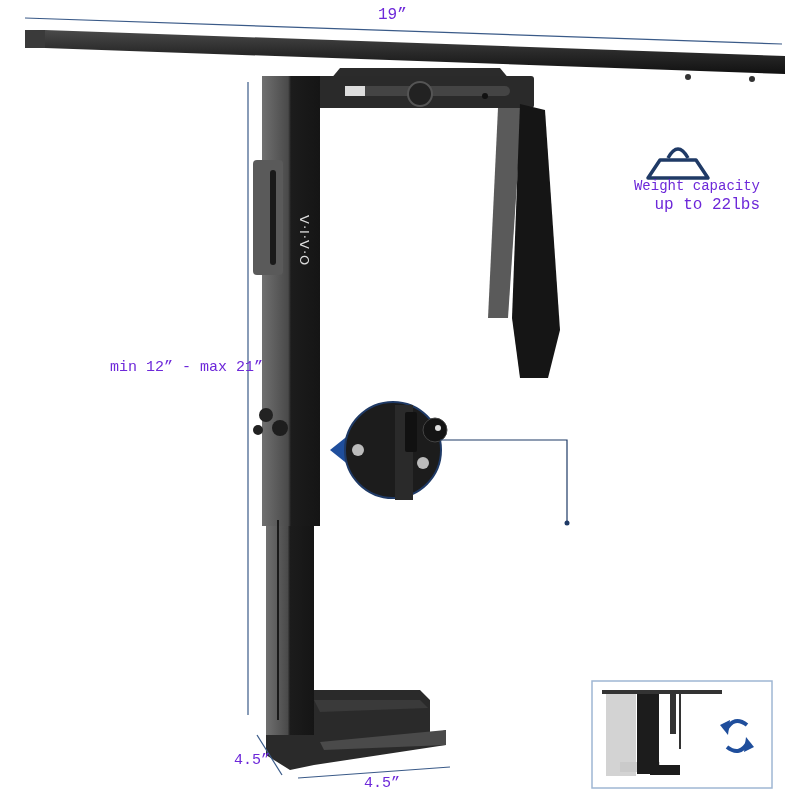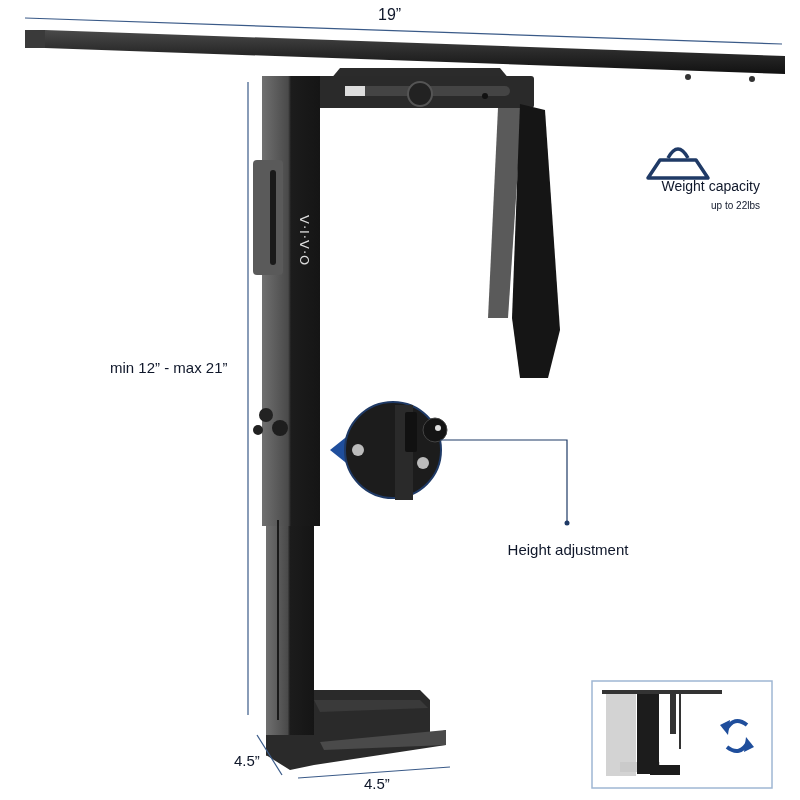--- a/index.html
+++ b/index.html
@@ -3,22 +3,22 @@
   <meta charset="utf-8">
   <style>
     html, body { margin: 0; padding: 0; }
     body {
       width: 800px; height: 800px; position: relative; overflow: hidden;
       background: #ffffff;
       font-family: "Liberation Sans", sans-serif;
     }
     .abs { position: absolute; }
     .label {
-      position: absolute; color: #0f172a;
-      font-family: Liberation Sans, sans-serif;
+      position: absolute; color: #6d28d9;
+      font-family: Liberation Mono, monospace;
     }
     svg { position: absolute; left: 0; top: 0; }
   </style>
 </head>
 <body>
 
 <svg width="800" height="800" viewBox="0 0 800 800">
   <defs>
     <linearGradient id="bar" x1="0" y1="0" x2="0" y2="1">
       <stop offset="0" stop-color="#4a4a4a"></stop>
@@ -109,18 +109,17 @@
 <div class="label" style="left:378px; top:6px; font-size:16px;">19”</div>
 
 <div class="label" style="left:110px; top:359px; font-size:15px;">min 12” - max 21”</div>
 
 <div class="label" style="left:234px; top:752px; font-size:15px;">4.5”</div>
 
 <div class="label" style="left:364px; top:775px; font-size:15px;">4.5”</div>
 
 <div class="abs" style="left:610px; top:177px; width:150px; text-align:right;">
   <div class="label" style="position:static; font-size:14px; line-height:19px;">Weight capacity</div>
-  <div class="label" style="position:static; font-size:10px; line-height:19px;">up to 22lbs</div>
+  <div class="label" style="position:static; font-size:16px; line-height:19px;">up to 22lbs</div>
 </div>
 
 <div class="abs" style="left:488px; top:540px; width:160px; text-align:center;">
-  <div class="label" style="position:static; font-size:15px; line-height:20px;">Height adjustment</div>
 </div>
 
 </body></html>

